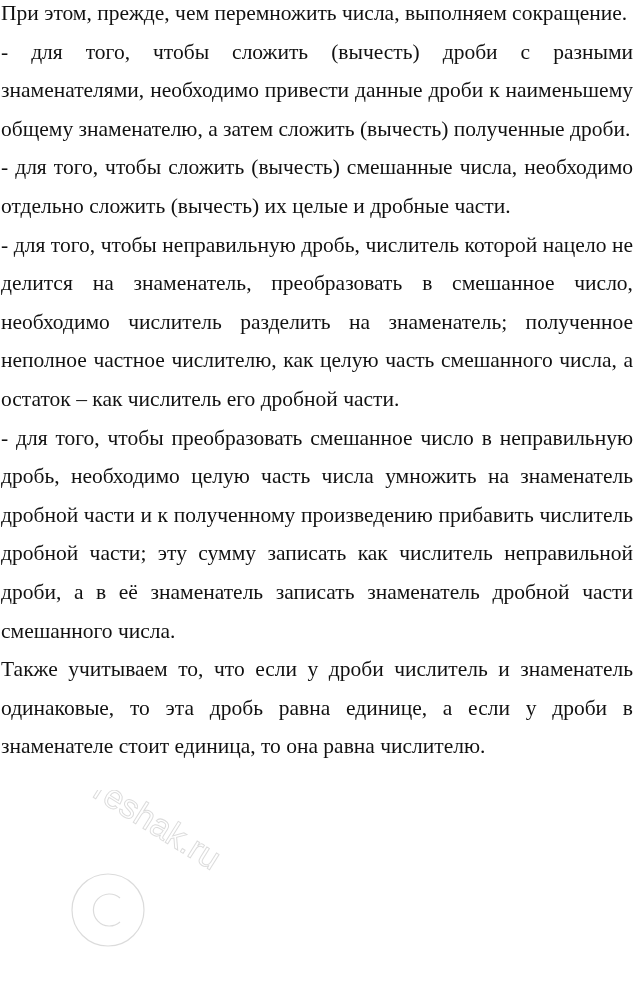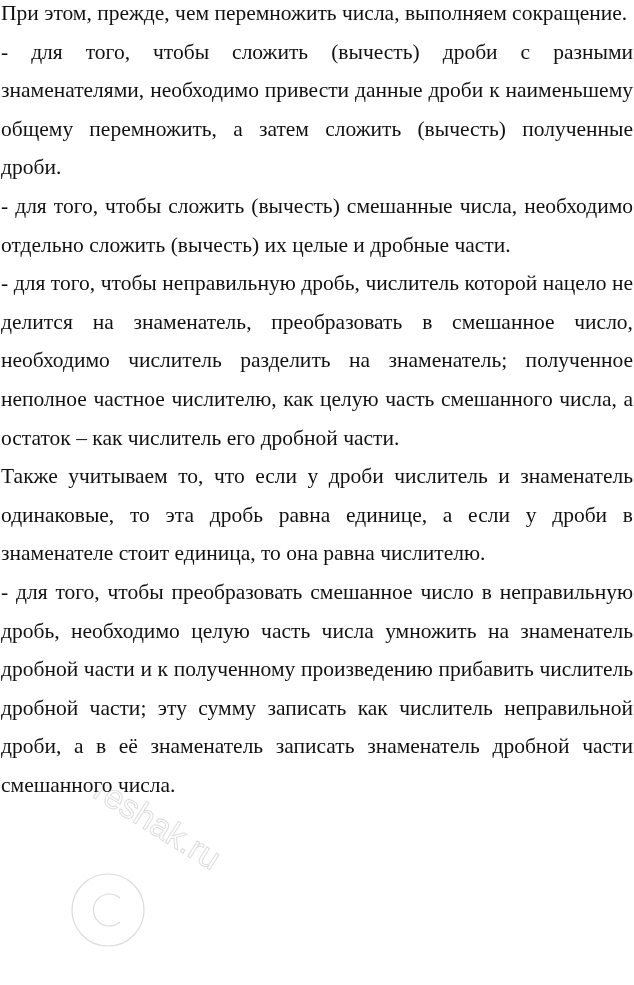--- a/index.html
+++ b/index.html
@@ -36,25 +36,25 @@
       height: 170px;
       pointer-events: none;
       opacity: 0.35;
     }
   </style>
 </head>
 <body>
 
 <div class="page">
   <p class="para">При этом, прежде, чем перемножить числа, выполняем сокращение.</p>
-  <p class="para">- для того, чтобы сложить (вычесть) дроби с разными знаменателями, необходимо привести данные дроби к наименьшему общему перемножить, а затем сложить (вычесть) полученные дроби.</p>
+  <p class="para">- для того, чтобы сложить (вычесть) дроби с разными знаменателями, необходимо привести данные дроби к наименьшему общему знаменателю, а затем сложить (вычесть) полученные дроби.</p>
   <p class="para">- для того, чтобы сложить (вычесть) смешанные числа, необходимо отдельно сложить (вычесть) их целые и дробные части.</p>
   <p class="para">- для того, чтобы неправильную дробь, числитель которой нацело не делится на знаменатель, преобразовать в смешанное число, необходимо числитель разделить на знаменатель; полученное неполное частное числителю, как целую часть смешанного числа, а остаток – как числитель его дробной части.</p>
+  <p class="para">- для того, чтобы преобразовать смешанное число в неправильную дробь, необходимо целую часть числа умножить на знаменатель дробной части и к полученному произведению прибавить числитель дробной части; эту сумму записать как числитель неправильной дроби, а в её знаменатель записать знаменатель дробной части смешанного числа.</p>
   <p class="para">Также учитываем то, что если у дроби числитель и знаменатель одинаковые, то эта дробь равна единице, а если у дроби в знаменателе стоит единица, то она равна числителю.</p>
-  <p class="para">- для того, чтобы преобразовать смешанное число в неправильную дробь, необходимо целую часть числа умножить на знаменатель дробной части и к полученному произведению прибавить числитель дробной части; эту сумму записать как числитель неправильной дроби, а в её знаменатель записать знаменатель дробной части смешанного числа.</p>
 </div>
 
 <svg class="watermark" viewBox="0 0 160 170" xmlns="http://www.w3.org/2000/svg">
   <g fill="none" stroke="#9a9a9a" stroke-width="1.2">
     <circle cx="48" cy="120" r="36"></circle>
     <path d="M60 108 A16 16 0 1 0 60 132"></path>
   </g>
   <text x="10" y="40" font-family="Liberation Sans, sans-serif" font-size="34" fill="none" stroke="#9a9a9a" stroke-width="1" transform="rotate(32 80 60)">reshak.ru</text>
 </svg>
 

